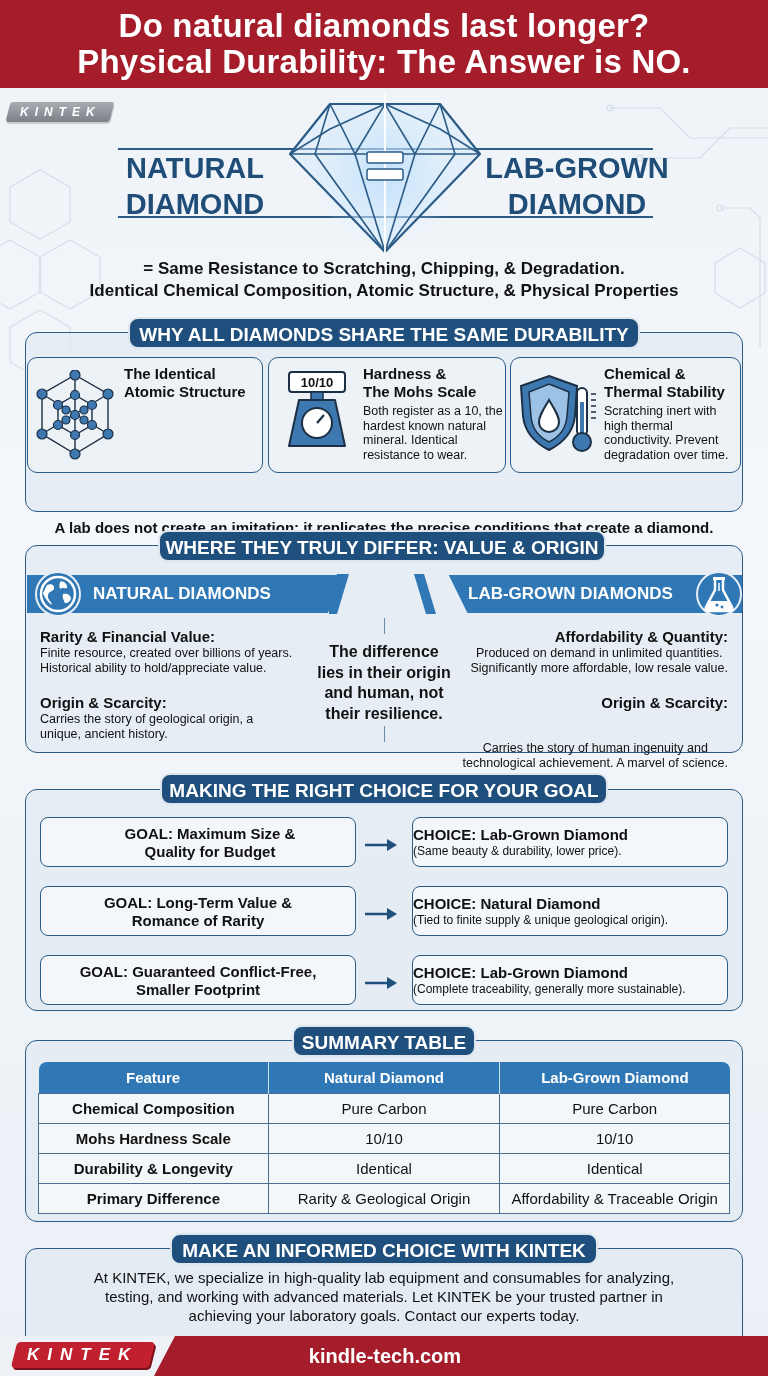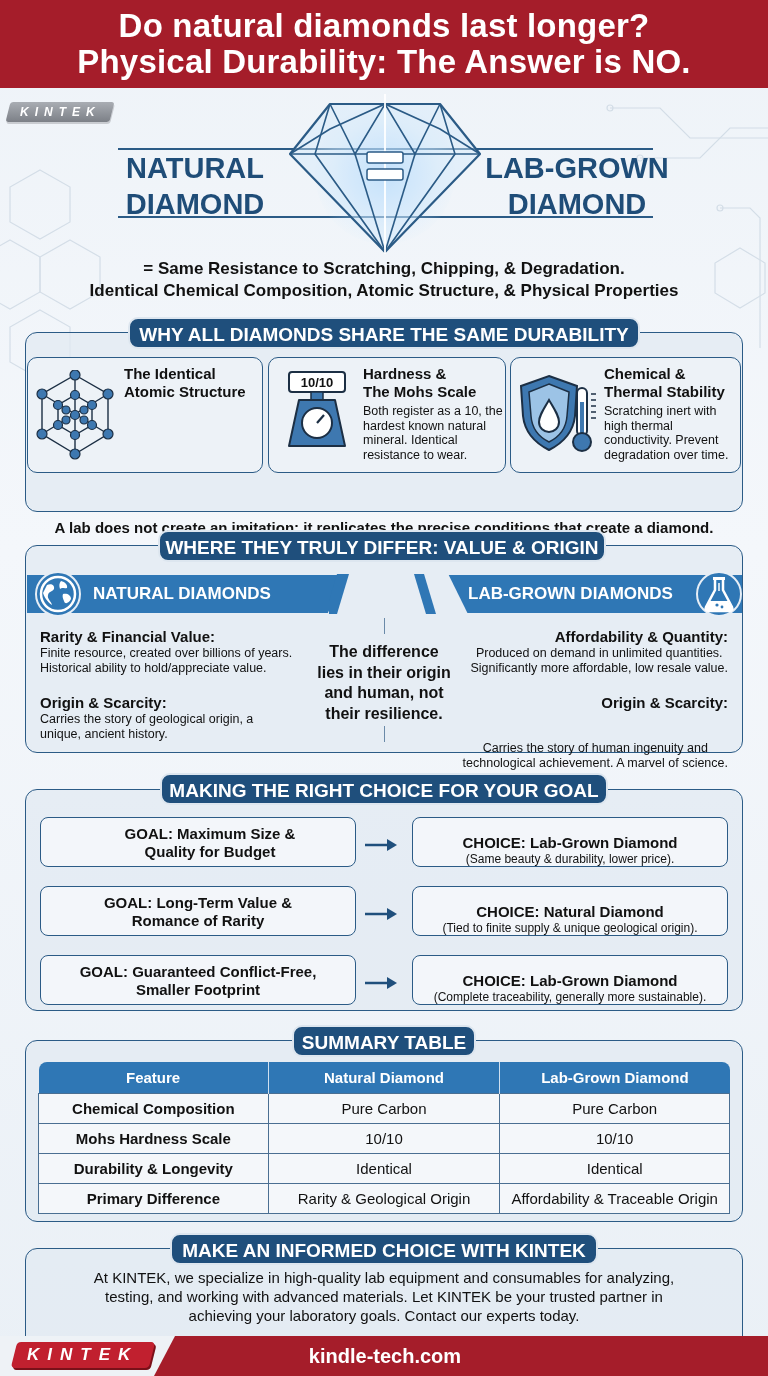--- a/index.html
+++ b/index.html
@@ -65,21 +65,21 @@
     border: 2px solid #e6eef6;
   }
   .sub-title { position: absolute; font-weight: 700; font-size: 15px; line-height: 18px; }
   .sub-text { position: absolute; font-size: 12.5px; line-height: 15px; }
   .goal-box {
     position: absolute; border: 1.5px solid #2b5b86; border-radius: 8px; background: #f3f6fa;
     text-align: center; font-weight: 700; font-size: 15px; line-height: 18px; padding-top: 7px;
   }
   .choice-box {
     position: absolute; border: 1.5px solid #2b5b86; border-radius: 8px; background: #f3f6fa;
-    text-align: center; padding-top: 16px;
+    text-align: left; padding-top: 8px;
   }
   .choice-title { display: block; font-weight: 700; font-size: 15px; line-height: 18px; }
   .choice-sub { display: block; font-size: 12px; line-height: 15px; }
   .arrow { position: absolute; width: 32px; height: 14px; }
   table.summary {
     position: absolute; left: 38px; top: 1062px; width: 692px; border-collapse: collapse;
     font-size: 15px; text-align: center;
   }
   table.summary th {
     background: #2f77b5; color: #fff; font-weight: 700; height: 31px;

